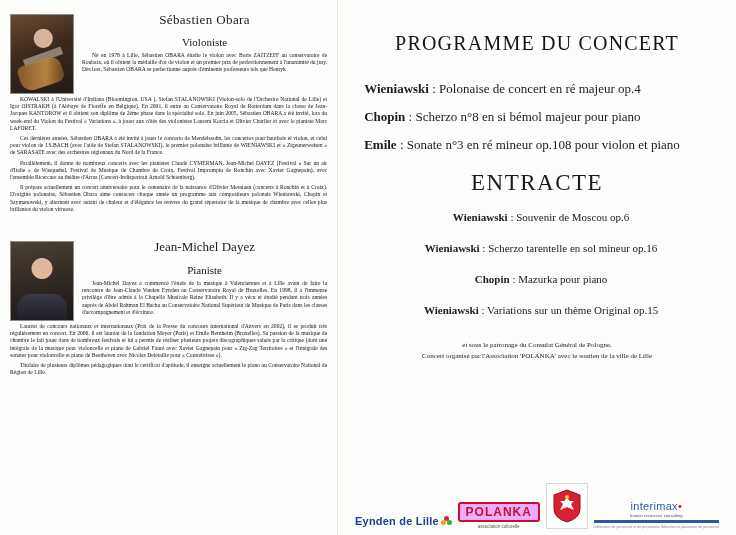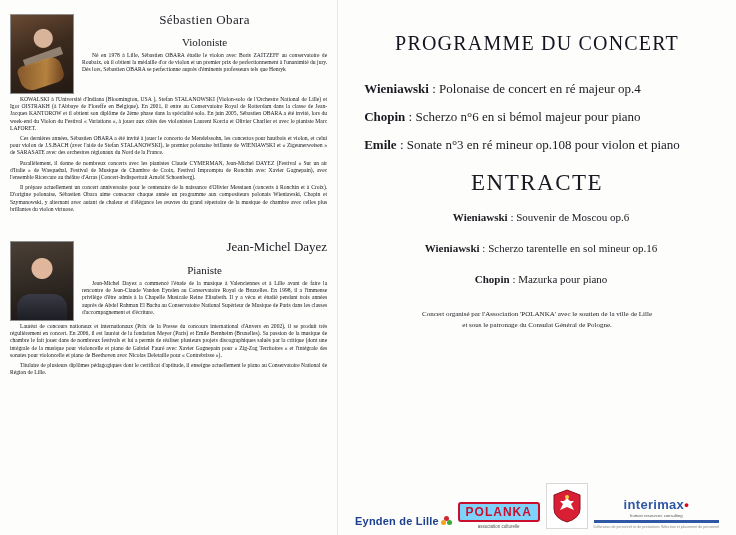--- a/index.html
+++ b/index.html
@@ -90,21 +90,21 @@
     text-indent:10px;
     margin:0;
     color:#15151c;
     font-family:"Liberation Serif", serif;
   }
   .bio p{margin:0 0 3px 0;text-indent:10px;}
   .clear{clear:both;height:0;}
 
   .blk2{margin-top:10px;position:relative;}
   .name2{
-    font-size:13px;text-align:right;margin:26px 0 0 0;padding-left:58px;
+    font-size:13px;text-align:center;margin:26px 0 0 0;padding-left:58px;
   }
   .role2{font-size:11px;text-align:center;margin:9px 0 4px 0;padding-left:28px;}
 
   
   .prog-title{
     text-align:center;
     font-size:20px;
     letter-spacing:1.2px;
     margin:26px 0 0 0;
     font-family:"Liberation Serif", serif;
@@ -171,36 +171,36 @@
   }
   .lv-flower i:nth-child(1){background:#d22630;left:3px;top:0;}
   .lv-flower i:nth-child(2){background:#f0a31b;left:0;top:4px;}
   .lv-flower i:nth-child(3){background:#3aa935;left:6px;top:4px;}
 
   .polanka{
     font-family:"Liberation Sans", sans-serif;
     font-weight:bold;font-size:12px;color:#c8102e;
     border:2px solid #c8102e;padding:1px 6px;border-radius:3px;
     letter-spacing:1px;
-    background:#7dd3fc;
+    background:#f0abfc;
   }
   .polanka-sub{font-size:4.5px;color:#555;margin-top:2px;font-family:"Liberation Sans", sans-serif;}
 
   .eagle{
     width:40px;height:44px;
     background:#fff;
     border:1px solid #d8d8d8;
     position:relative;
     display:flex;align-items:center;justify-content:center;
   }
   .eagle svg{display:block;}
 
   .interimax{
     font-family:"Liberation Sans", sans-serif;
-    font-size:13px;font-weight:bold;color:#2f57a6;letter-spacing:.3px;
+    font-size:11px;font-weight:normal;color:#2f57a6;letter-spacing:.3px;
   }
   .interimax .dot{color:#e2001a;}
   .interimax-sub{font-size:4.2px;color:#555;font-family:"Liberation Sans", sans-serif;margin-top:1px;}
   .interimax-sub2{font-size:3.6px;color:#888;font-family:"Liberation Sans", sans-serif;margin-top:2px;}
   .bar{height:3px;background:#2f57a6;margin-top:2px;}
 </style>
 </head>
 <body>
 
 <div class="page">
@@ -243,21 +243,21 @@
 
     <div class="prog-title">PROGRAMME DU CONCERT</div>
 
     <div class="prog-list">
       <div class="prog-row">
         <span class="composer">Wieniawski</span>
         <span>: Polonaise de concert en ré majeur op.4</span>
       </div>
       <div class="prog-row">
         <span class="composer">Chopin</span>
-        <span>: Scherzo n°6 en si bémol majeur pour piano</span>
+        <span>: Scherzo n°8 en si bémol majeur pour piano</span>
       </div>
       <div class="prog-row">
         <span class="composer">Emile</span>
         <span>: Sonate n°3 en ré mineur op.108 pour violon et piano</span>
       </div>
     </div>
 
     <div class="entracte">ENTRACTE</div>
 
     <div class="prog-list2">
@@ -266,25 +266,29 @@
         <span>: Souvenir de Moscou op.6</span>
       </div>
       <div class="prog-row2">
         <span class="composer">Wieniawski</span>
         <span>: Scherzo tarentelle  en sol mineur op.16</span>
       </div>
       <div class="prog-row2">
         <span class="composer">Chopin</span>
         <span>: Mazurka pour piano</span>
       </div>
+      <div class="prog-row2">
+        <span class="composer">Wieniawski</span>
+        <span>: Variations sur un thème Original op.15</span>
+      </div>
     </div>
 
     <div class="orgn">
+      <div>et sous le patronage du Consulat Général de Pologne.</div>
       <div>Concert organisé par l'Association 'POLANKA' avec le soutien de la ville de Lille</div>
-      <div>et sous le patronage du Consulat Général de Pologne.</div>
     </div>
 
     <div class="logos">
 
       <div class="logo">
         <span class="lv-text">Eynden de Lille</span><span class="lv-flower"><i></i><i></i><i></i></span>
       </div>
 
       <div class="logo">
         <div class="polanka">POLANKA</div>

